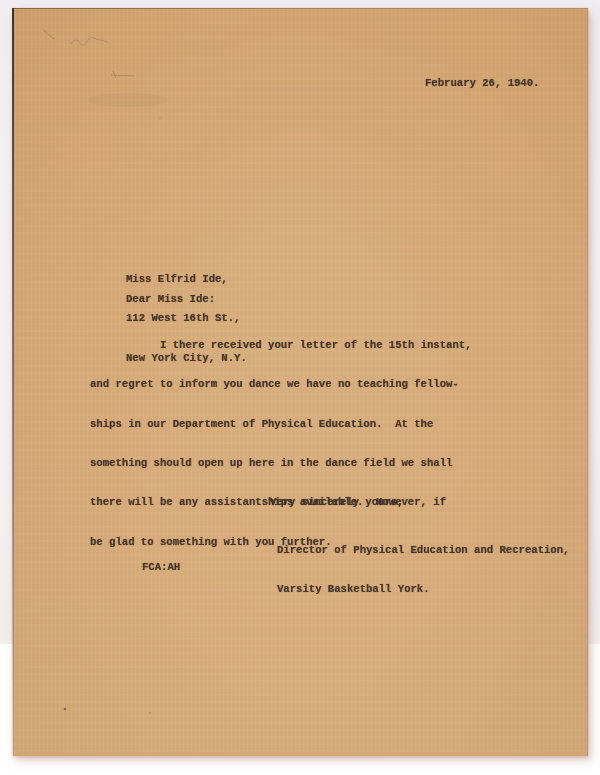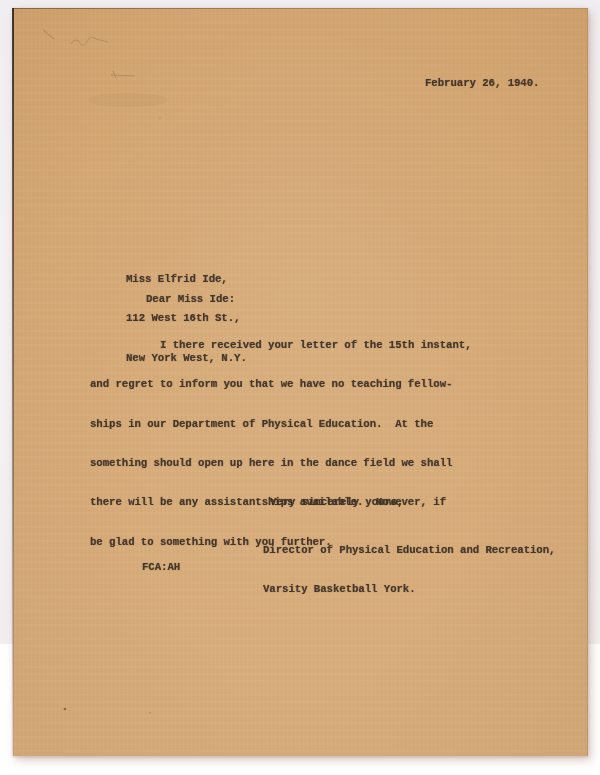--- a/index.html
+++ b/index.html
@@ -59,25 +59,25 @@
     font-weight: 700;
     font-size: 10.6px;
     line-height: 13.1px;
     white-space: pre;
     letter-spacing: 0px;
     text-shadow: 0 0 1px rgba(62,50,40,0.5), 0.4px 0.4px 0 rgba(62,50,40,0.25);
     filter: blur(0.25px);
   }
   .date-line      { left: 412px; top: 69px;  }
   .recipient      { left: 113px; top: 239px; }
-  .salutation     { left: 113px; top: 285px; margin-left: 20px; }
+  .salutation     { left: 113px; top: 285px; }
   .body-paragraph { left: 77px;  top: 305px; }
   .body-paragraph .indent { text-indent: 70px; }
   .closing        { left: 257px; top: 444px; margin-top: 44px; }
-  .signature      { left: 250px; top: 510px; }
+  .signature      { left: 264px; top: 510px; }
   .initials       { left: 129px; top: 553px; }
   .marks {
     position: absolute;
     left: 0;
     top: 0;
     pointer-events: none;
   }
 </style>
 </head>
 <body>
@@ -97,28 +97,28 @@
       <circle cx="52" cy="701" r="1.3" fill="rgba(70,55,40,0.55)"></circle>
       <circle cx="137" cy="705" r="0.9" fill="rgba(120,90,60,0.3)"></circle>
       <circle cx="147" cy="110" r="0.8" fill="rgba(120,90,60,0.25)"></circle>
     </svg>
 
     <div class="typed date-line">February 26, 1940.</div>
 
     <div class="typed recipient">
       <div>Miss Elfrid Ide,</div>
       <div>112 West 16th St.,</div>
-      <div>New York West, N.Y.</div>
+      <div>New York City, N.Y.</div>
     </div>
 
     <div class="typed salutation">Dear Miss Ide:</div>
 
     <div class="typed body-paragraph">
       <div class="indent">I there received your letter of the 15th instant,</div>
-      <div>and regret to inform you that we have no teaching fellow-</div>
+      <div>and regret to inform you dance we have no teaching fellow-</div>
       <div>ships in our Department of Physical Education.  At the</div>
       <div>something should open up here in the dance field we shall</div>
       <div>there will be any assistantships available.  However, if</div>
       <div>be glad to something with you further.</div>
     </div>
 
     <div class="typed closing">Very sincerely yours,</div>
 
     <div class="typed signature">
       <div>Director of Physical Education and Recreation,</div>

